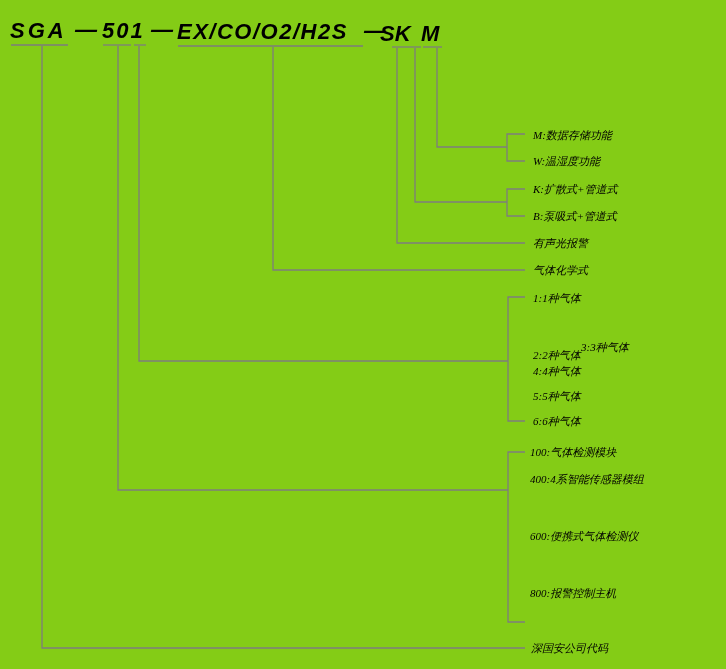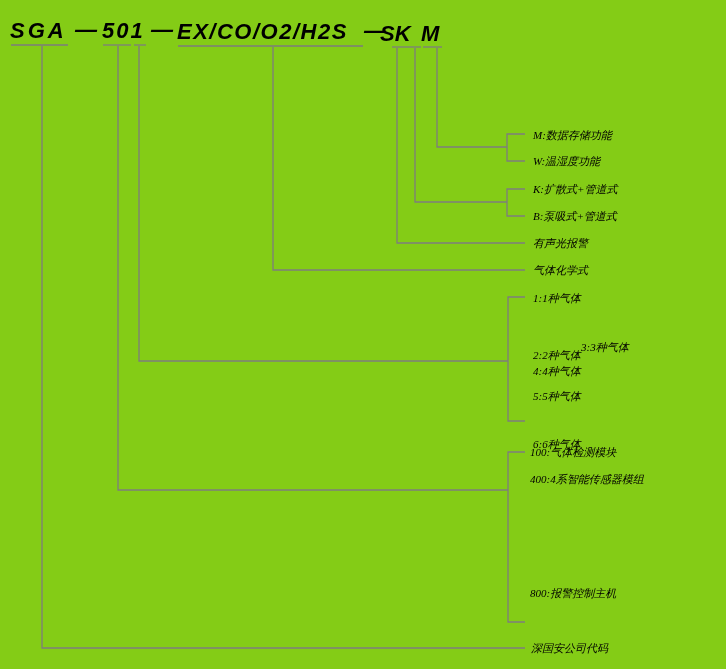--- a/index.html
+++ b/index.html
@@ -84,21 +84,22 @@
   <div class="lbl" style="left:533px; top:207px;">B:泵吸式+管道式</div>
   <div class="lbl" style="left:533px; top:180px;">K:扩散式+管道式</div>
   <div class="lbl" style="left:533px; top:234px;">有声光报警</div>
   <div class="lbl" style="left:533px; top:261px;">气体化学式</div>
 
   <div class="lbl" style="left:533px; top:289px;">1:1种气体</div>
   <div class="lbl" style="left:533px; top:314px;margin-top:32px;">2:2种气体</div>
   <div class="lbl" style="left:533px; top:338px;margin-left:48px;">3:3种气体</div>
   <div class="lbl" style="left:533px; top:362px;">4:4种气体</div>
   <div class="lbl" style="left:533px; top:387px;">5:5种气体</div>
-  <div class="lbl" style="left:533px; top:435px;">6:6种气体</div>
+  <div class="lbl" style="left:533px; top:412px;">6:6种气体</div>
 
   <div class="lbl" style="left:530px; top:443px;">100:气体检测模块</div>
   <div class="lbl" style="left:530px; top:470px;">400:4系智能传感器模组</div>
+  <div class="lbl" style="left:530px; top:527px;">600:便携式气体检测仪</div>
   <div class="lbl" style="left:530px; top:584px;">800:报警控制主机</div>
 
   <div class="lbl" style="left:531px; top:639px;">深国安公司代码</div>
 
 </div>
 
 </body></html>

